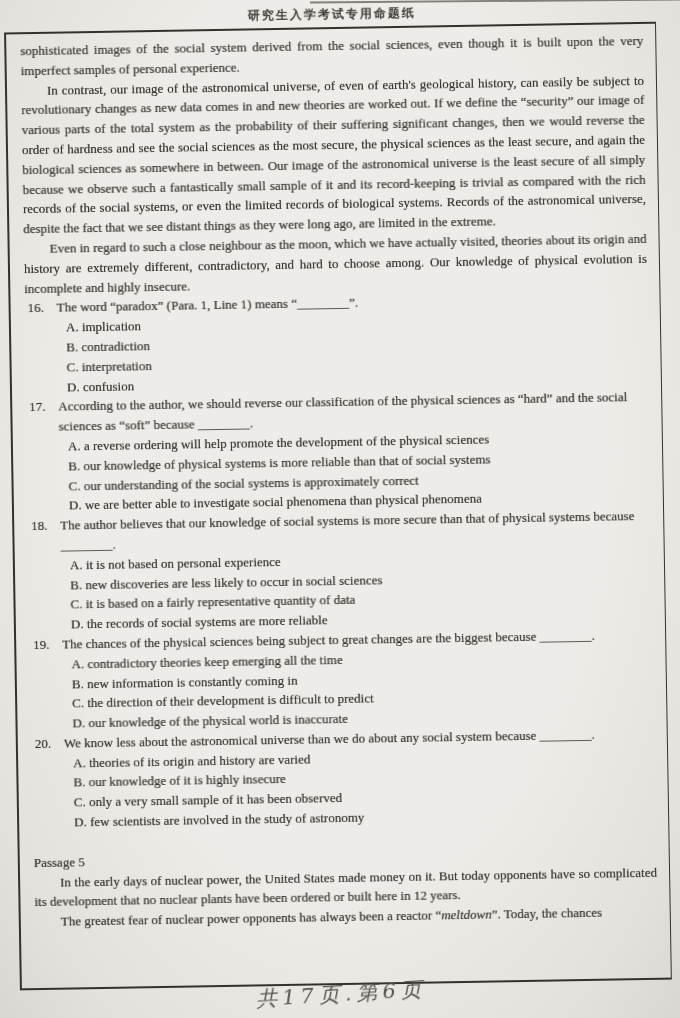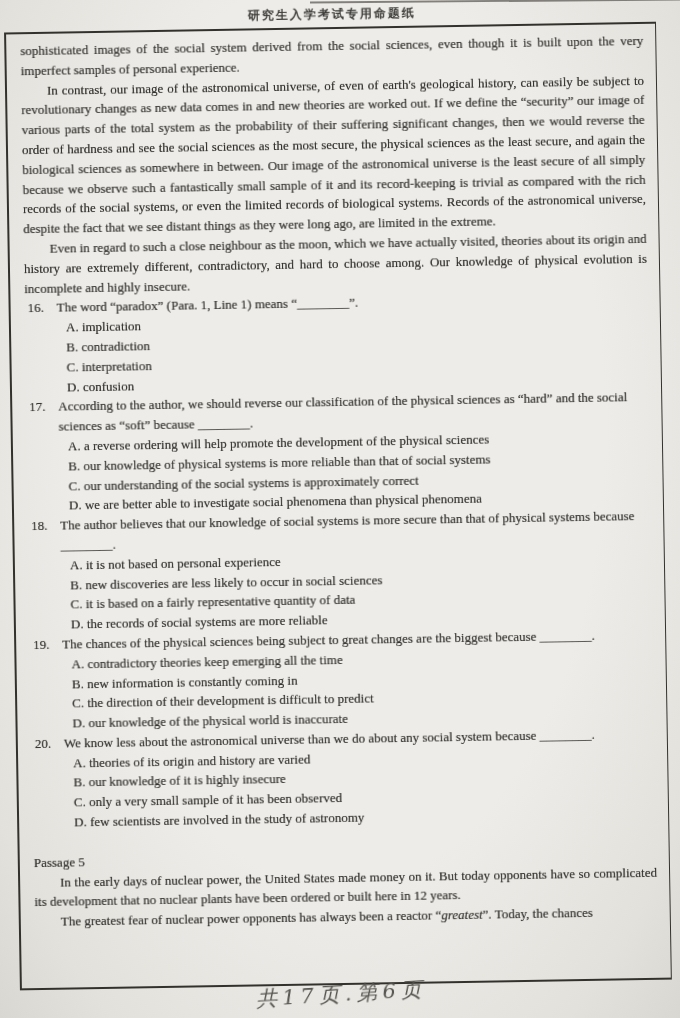--- a/index.html
+++ b/index.html
@@ -144,20 +144,20 @@
             <div class="option">C. only a very small sample of it has been observed</div>
             <div class="option">D. few scientists are involved in the study of astronomy</div>
           </div>
         </div>
       </div>
 
       <div class="p5-label">Passage 5</div>
 
       <p class="para">In the early days of nuclear power, the United States made money on it. But today opponents have so complicated its development that no nuclear plants have been ordered or built here in 12 years.</p>
 
-      <p class="para"><span>The greatest fear of nuclear power opponents has always been a reactor “</span><i>greatest</i><span>”. Today, the chances</span></p>
+      <p class="para"><span>The greatest fear of nuclear power opponents has always been a reactor “</span><i>meltdown</i><span>”. Today, the chances</span></p>
 
     </div>
 
     <div class="handnote">共17页.第6页</div>
 
   </div>
 </div>
 
 </body></html>

